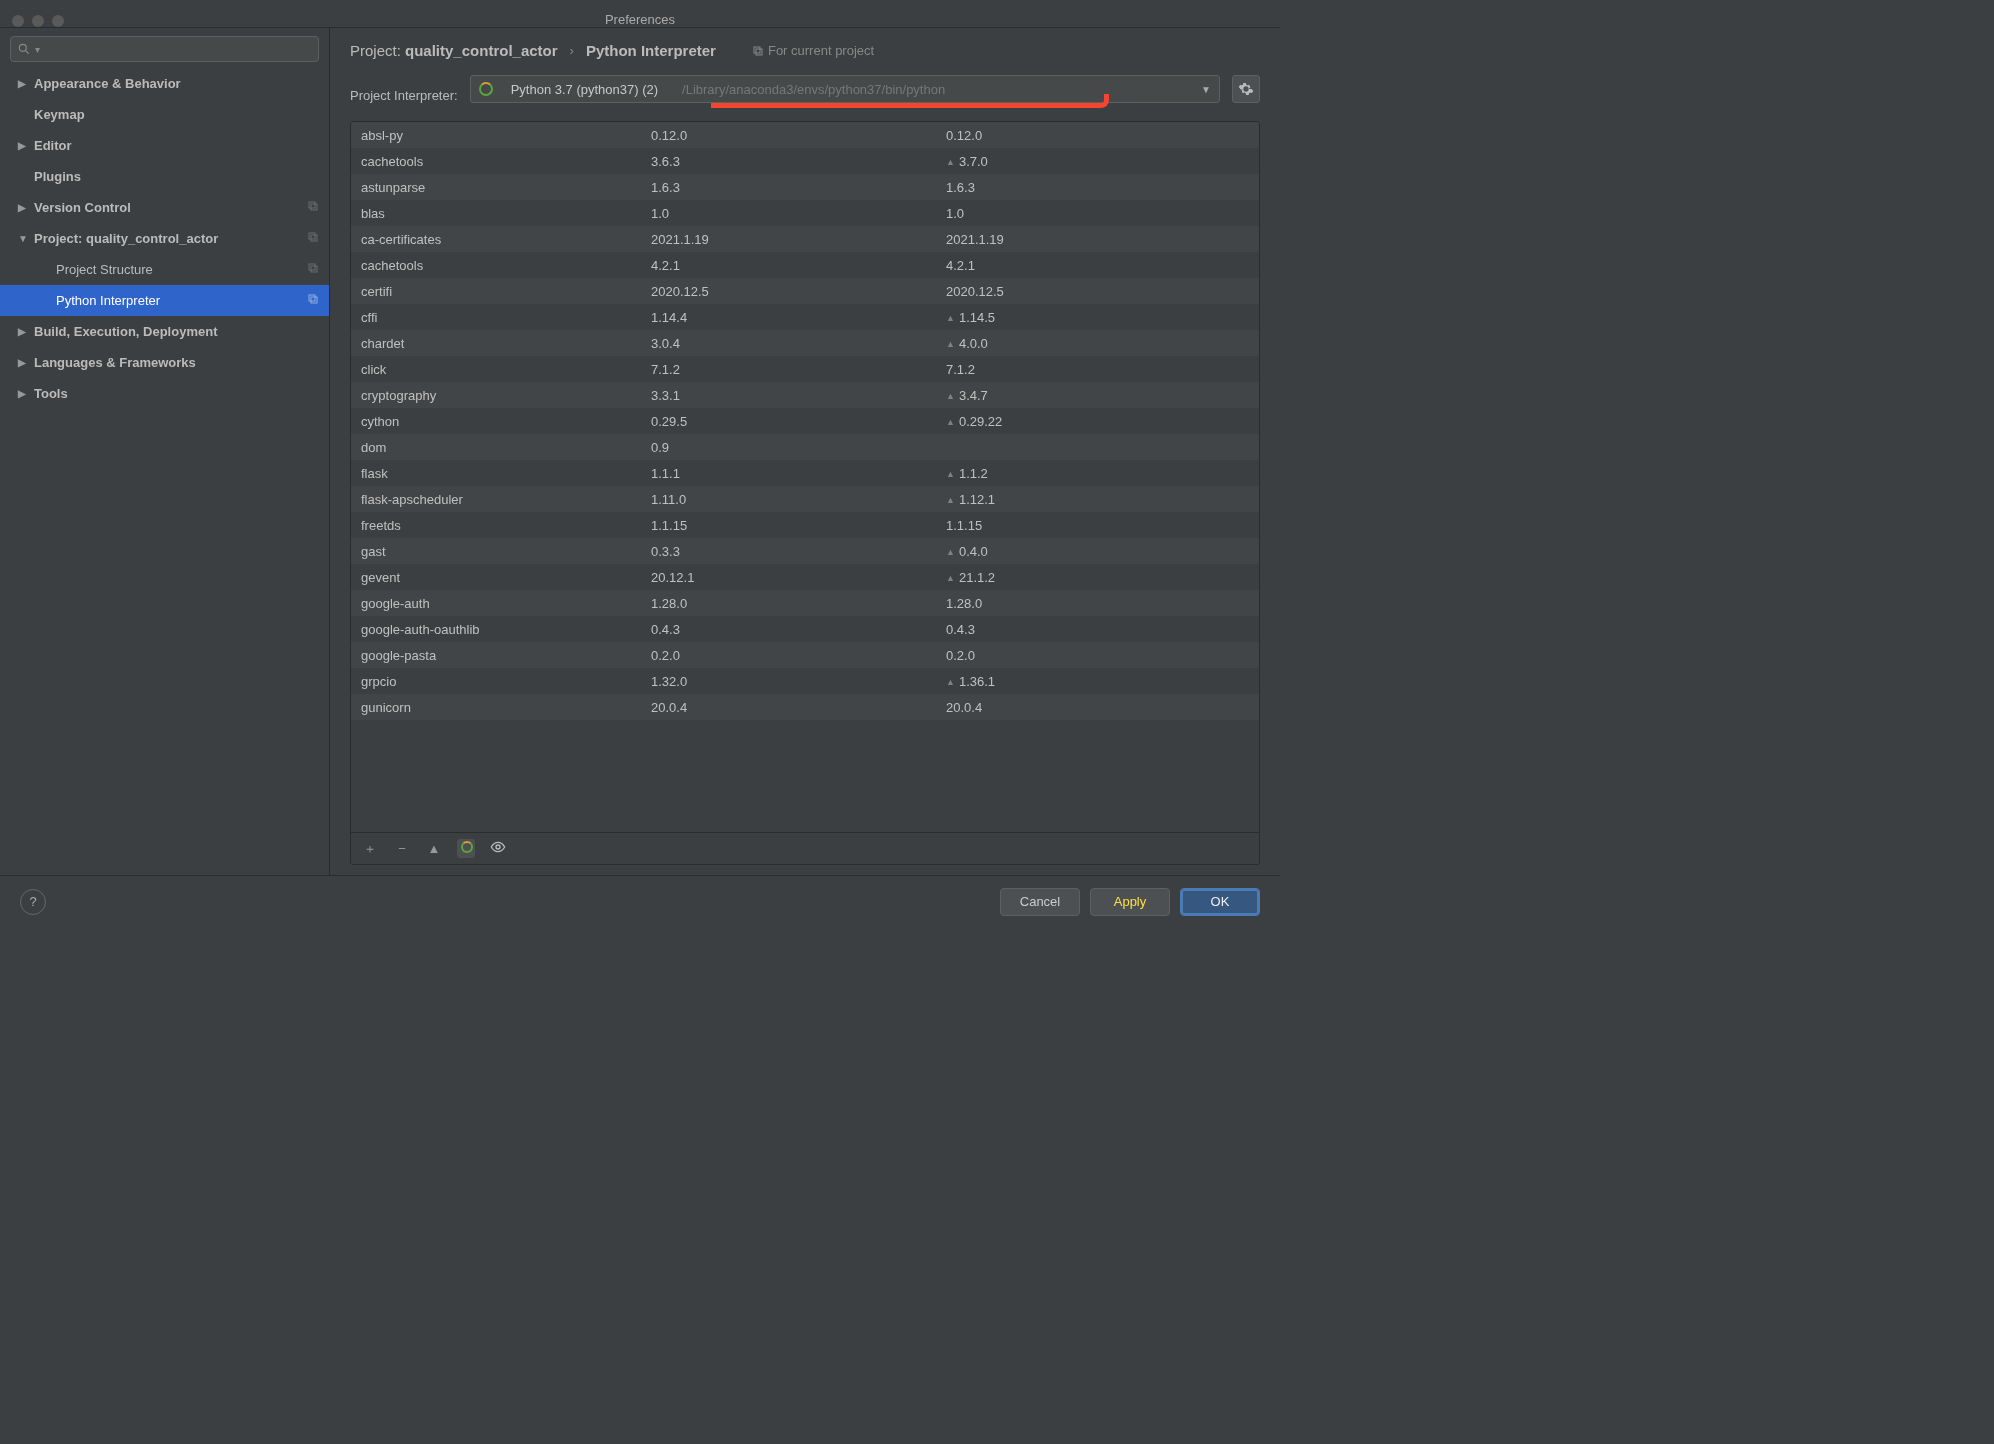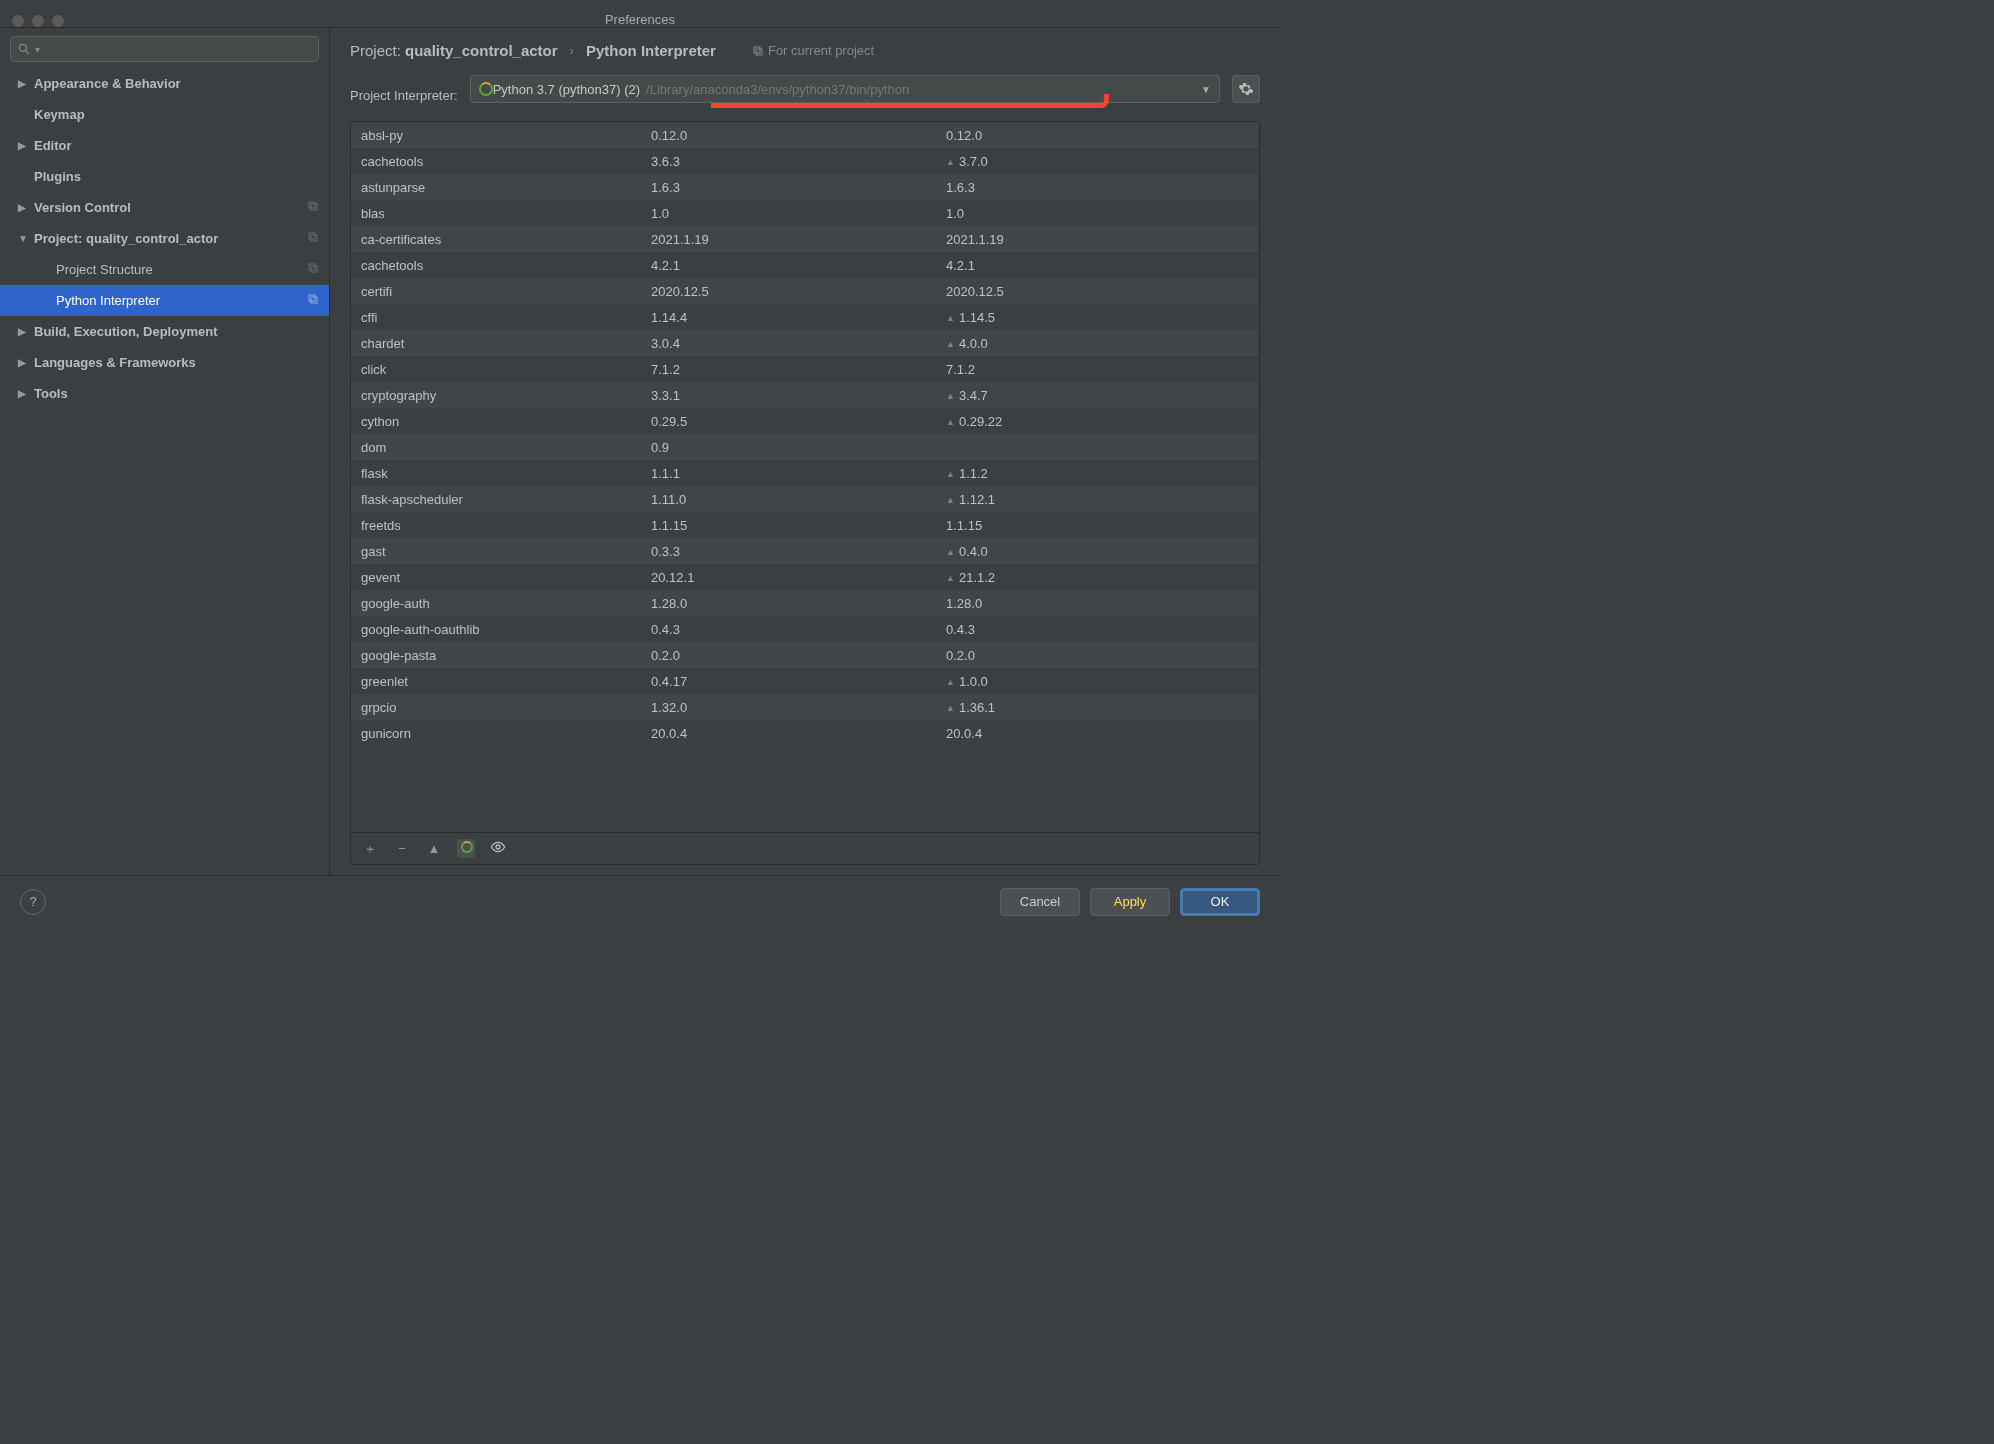--- a/index.html
+++ b/index.html
@@ -65,20 +65,21 @@
   .breadcrumb .bc1 b { font-weight: 700; }
   .breadcrumb .sep { color: #888; }
   .breadcrumb .bc2 { font-size: 15px; font-weight: 700; color: #bbbbbb;}
   .breadcrumb .proj { color: #888; font-size: 13px; display:flex; align-items:center; gap:4px; margin-left:24px;}
   .interp-row { display: flex; align-items: flex-end; gap: 12px; margin-bottom: 18px;}
   .interp-label { font-size: 13px; color: #bbbbbb; white-space: nowrap;}
   .interp-select {
     flex: 1; height: 28px; background: #45494a; border: 1px solid #5e6060;
     border-radius: 3px; display: flex; align-items: center; padding: 0 8px;
     position: relative;
+    gap: 18px;
   }
   .interp-name { color: #c8c8c8; }
   .interp-path { color: #777; margin-left: 6px; position: relative;}
   .underline-annot {
     position: absolute; left: 240px; right: 110px; bottom: -6px; height: 14px;
     border-bottom: 5px solid #f54531;
     border-right: 5px solid #f54531;
     border-radius: 0 0 8px 0;
   }
   .interp-select .dd { margin-left: auto; color:#aaa; font-size:10px;}
@@ -353,25 +354,20 @@
             <div class="td col1">google-auth-oauthlib</div>
             <div class="td col2">0.4.3</div>
             <div class="td col3">0.4.3</div>
           </div>
           <div class="tr">
             <div class="td col1">google-pasta</div>
             <div class="td col2">0.2.0</div>
             <div class="td col3">0.2.0</div>
           </div>
           <div class="tr">
-            <div class="td col1">greenlet</div>
-            <div class="td col2">0.4.17</div>
-            <div class="td col3"><span class="up">▲</span>1.0.0</div>
-          </div>
-          <div class="tr">
             <div class="td col1">grpcio</div>
             <div class="td col2">1.32.0</div>
             <div class="td col3"><span class="up">▲</span>1.36.1</div>
           </div>
           <div class="tr">
             <div class="td col1">gunicorn</div>
             <div class="td col2">20.0.4</div>
             <div class="td col3">20.0.4</div>
           </div>
         </div>

